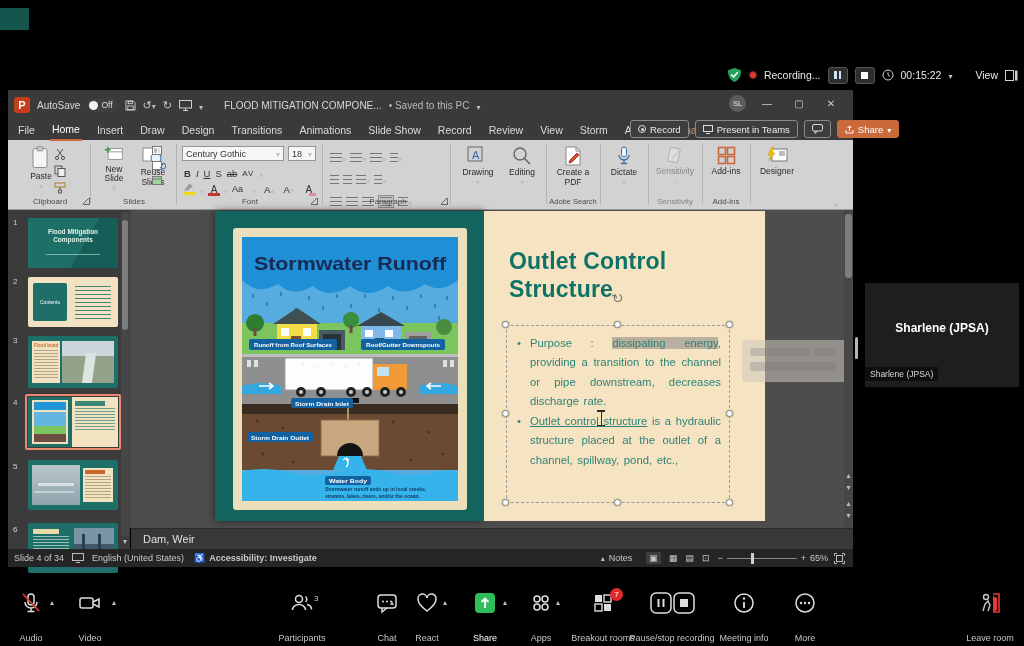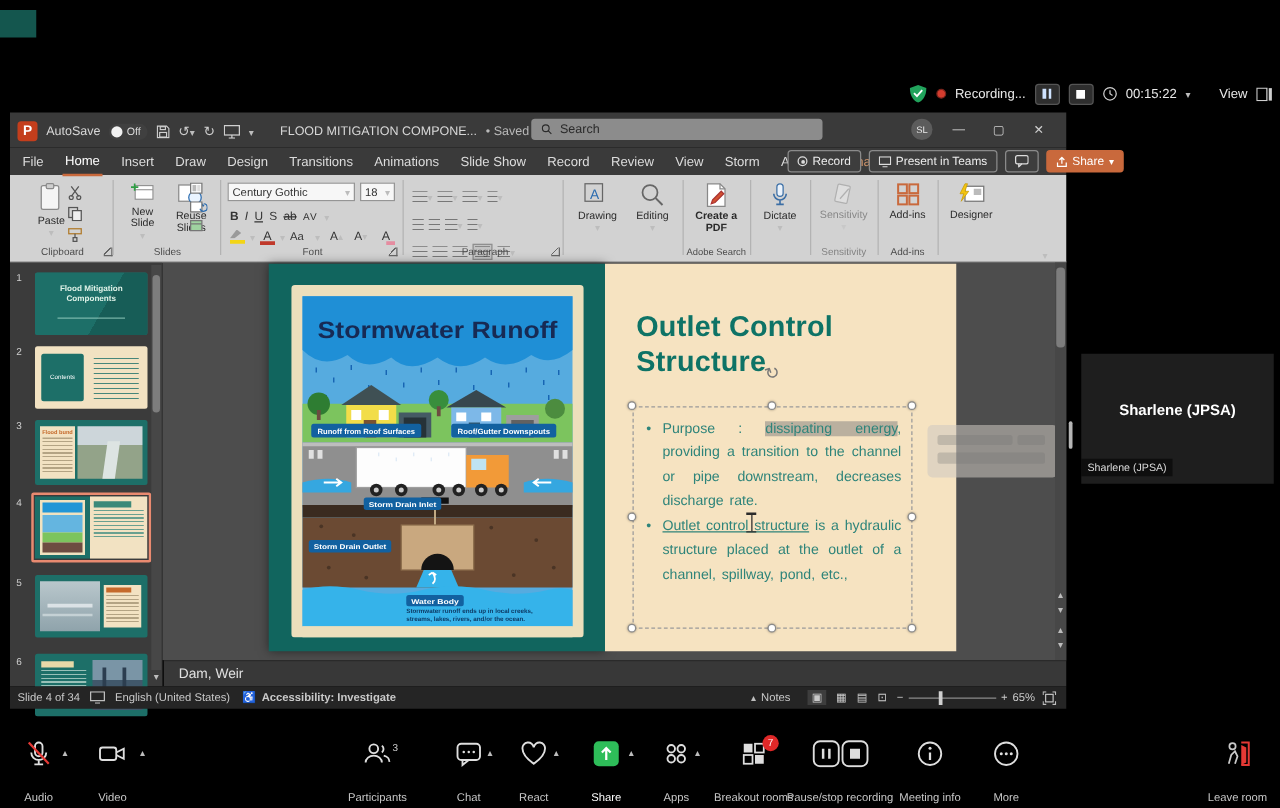--- a/index.html
+++ b/index.html
@@ -160,27 +160,20 @@
     <span class="qat">↺<span class="chev-d"></span></span>
     <span class="qat">↻</span>
     <svg width="13" height="11" viewBox="0 0 13 11">
         <rect x="0.5" y="0.5" width="12" height="7.5" fill="none" stroke="#cfcfcf"></rect>
         <path d="M4 10.5 H9 M6.5 8 V10.5" stroke="#cfcfcf" fill="none"></path>
       </svg>
     <span class="chev-d"></span>
     <span class="ttxt" style="margin-left:14px">FLOOD MITIGATION COMPONE...</span>
     <span class="ttxt" style="color:#b9b9b9">• Saved to this PC</span>
     <span class="chev-d"></span>
-  </div>
-  <div class="abs searchbox">
-    <svg width="9" height="9" viewBox="0 0 10 10">
-        <circle cx="4" cy="4" r="3" fill="none" stroke="#2a2a2a"></circle>
-        <path d="M6.3 6.3 L9 9" stroke="#2a2a2a"></path>
-      </svg>
-    <span>Search</span>
   </div>
   <div class="abs" style="left:729px;top:95px;display:flex;align-items:center;gap:10px;">
     <span class="avatar">SL</span>
     <span class="wbtn">—</span>
     <span class="wbtn">▢</span>
     <span class="wbtn">✕</span>
   </div>
 
   <div class="abs" style="left:16px;top:119px;display:flex;gap:13px;align-items:center;">
     <span class="tab">File</span>
@@ -399,21 +392,21 @@
   </div>
   <div class="bigbtn" style="left:502px;width:40px;">
     <svg width="20" height="20" viewBox="0 0 20 20">
         <circle cx="8" cy="8" r="6" fill="none" stroke="#666" stroke-width="1.4"></circle>
         <path d="M12.5 12.5 L18 18" stroke="#666" stroke-width="1.6"></path>
       </svg>
     <span>Editing</span>
       <span class="chev-d"></span>
   </div>
   <div class="rsep" style="left:546px;"></div>
-  <div class="bigbtn" style="left:550px;width:46px;font-weight:bold;">
+  <div class="bigbtn" style="left:550px;width:46px;">
     <svg width="18" height="20" viewBox="0 0 18 20">
         <path d="M2 1 H12 L16 5 V19 H2 Z" fill="#fff" stroke="#888"></path>
         <path d="M12 1 V5 H16" fill="none" stroke="#888"></path>
         <path d="M6 14 L13 7 L15 9 L8 16 L5 17 Z" fill="#d35230" stroke="#a33"></path>
       </svg>
     <span>Create a PDF</span>
   </div>
   <div class="abs" style="left:548px;top:140px;width:50px;height:68px;">
       <span class="rgroup-label" style="font-size:7.5px">Adobe Search</span>
     </div>
@@ -753,21 +746,21 @@
   <div class="abs mt-item" style="left:262px;width:80px;">
     <svg width="24" height="22" viewBox="0 0 24 22">
         <circle cx="9" cy="7" r="3.5" fill="none" stroke="#dedede" stroke-width="1.5"></circle>
         <path d="M2.5 18 a6.5 5.5 0 0 1 13 0" fill="none" stroke="#dedede" stroke-width="1.5"></path>
         <path d="M15.5 4.5 a3.5 3.5 0 0 1 0 5.5 M17 12.5 a6 5 0 0 1 4.5 5" fill="none" stroke="#dedede" stroke-width="1.5"></path>
       </svg>
     <span class="pcount" style="left:52px;top:2px;">3</span>
     <div class="mt-label">Participants</div>
   </div>
 
-  <div class="abs mt-item" style="left:350px;width:50px;">
+  <div class="abs mt-item" style="left:362px;width:50px;">
     <svg width="22" height="22" viewBox="0 0 22 22">
         <rect x="2" y="3" width="18" height="13" rx="3" fill="none" stroke="#dedede" stroke-width="1.5"></rect>
         <path d="M6 16 L6 20 L11 16" fill="none" stroke="#dedede" stroke-width="1.5"></path>
         <g fill="#dedede">
           <circle cx="7" cy="9.5" r="1"></circle>
           <circle cx="11" cy="9.5" r="1"></circle>
           <circle cx="15" cy="9.5" r="1"></circle>
         </g>
       </svg>
     <div class="mt-label">Chat</div>

